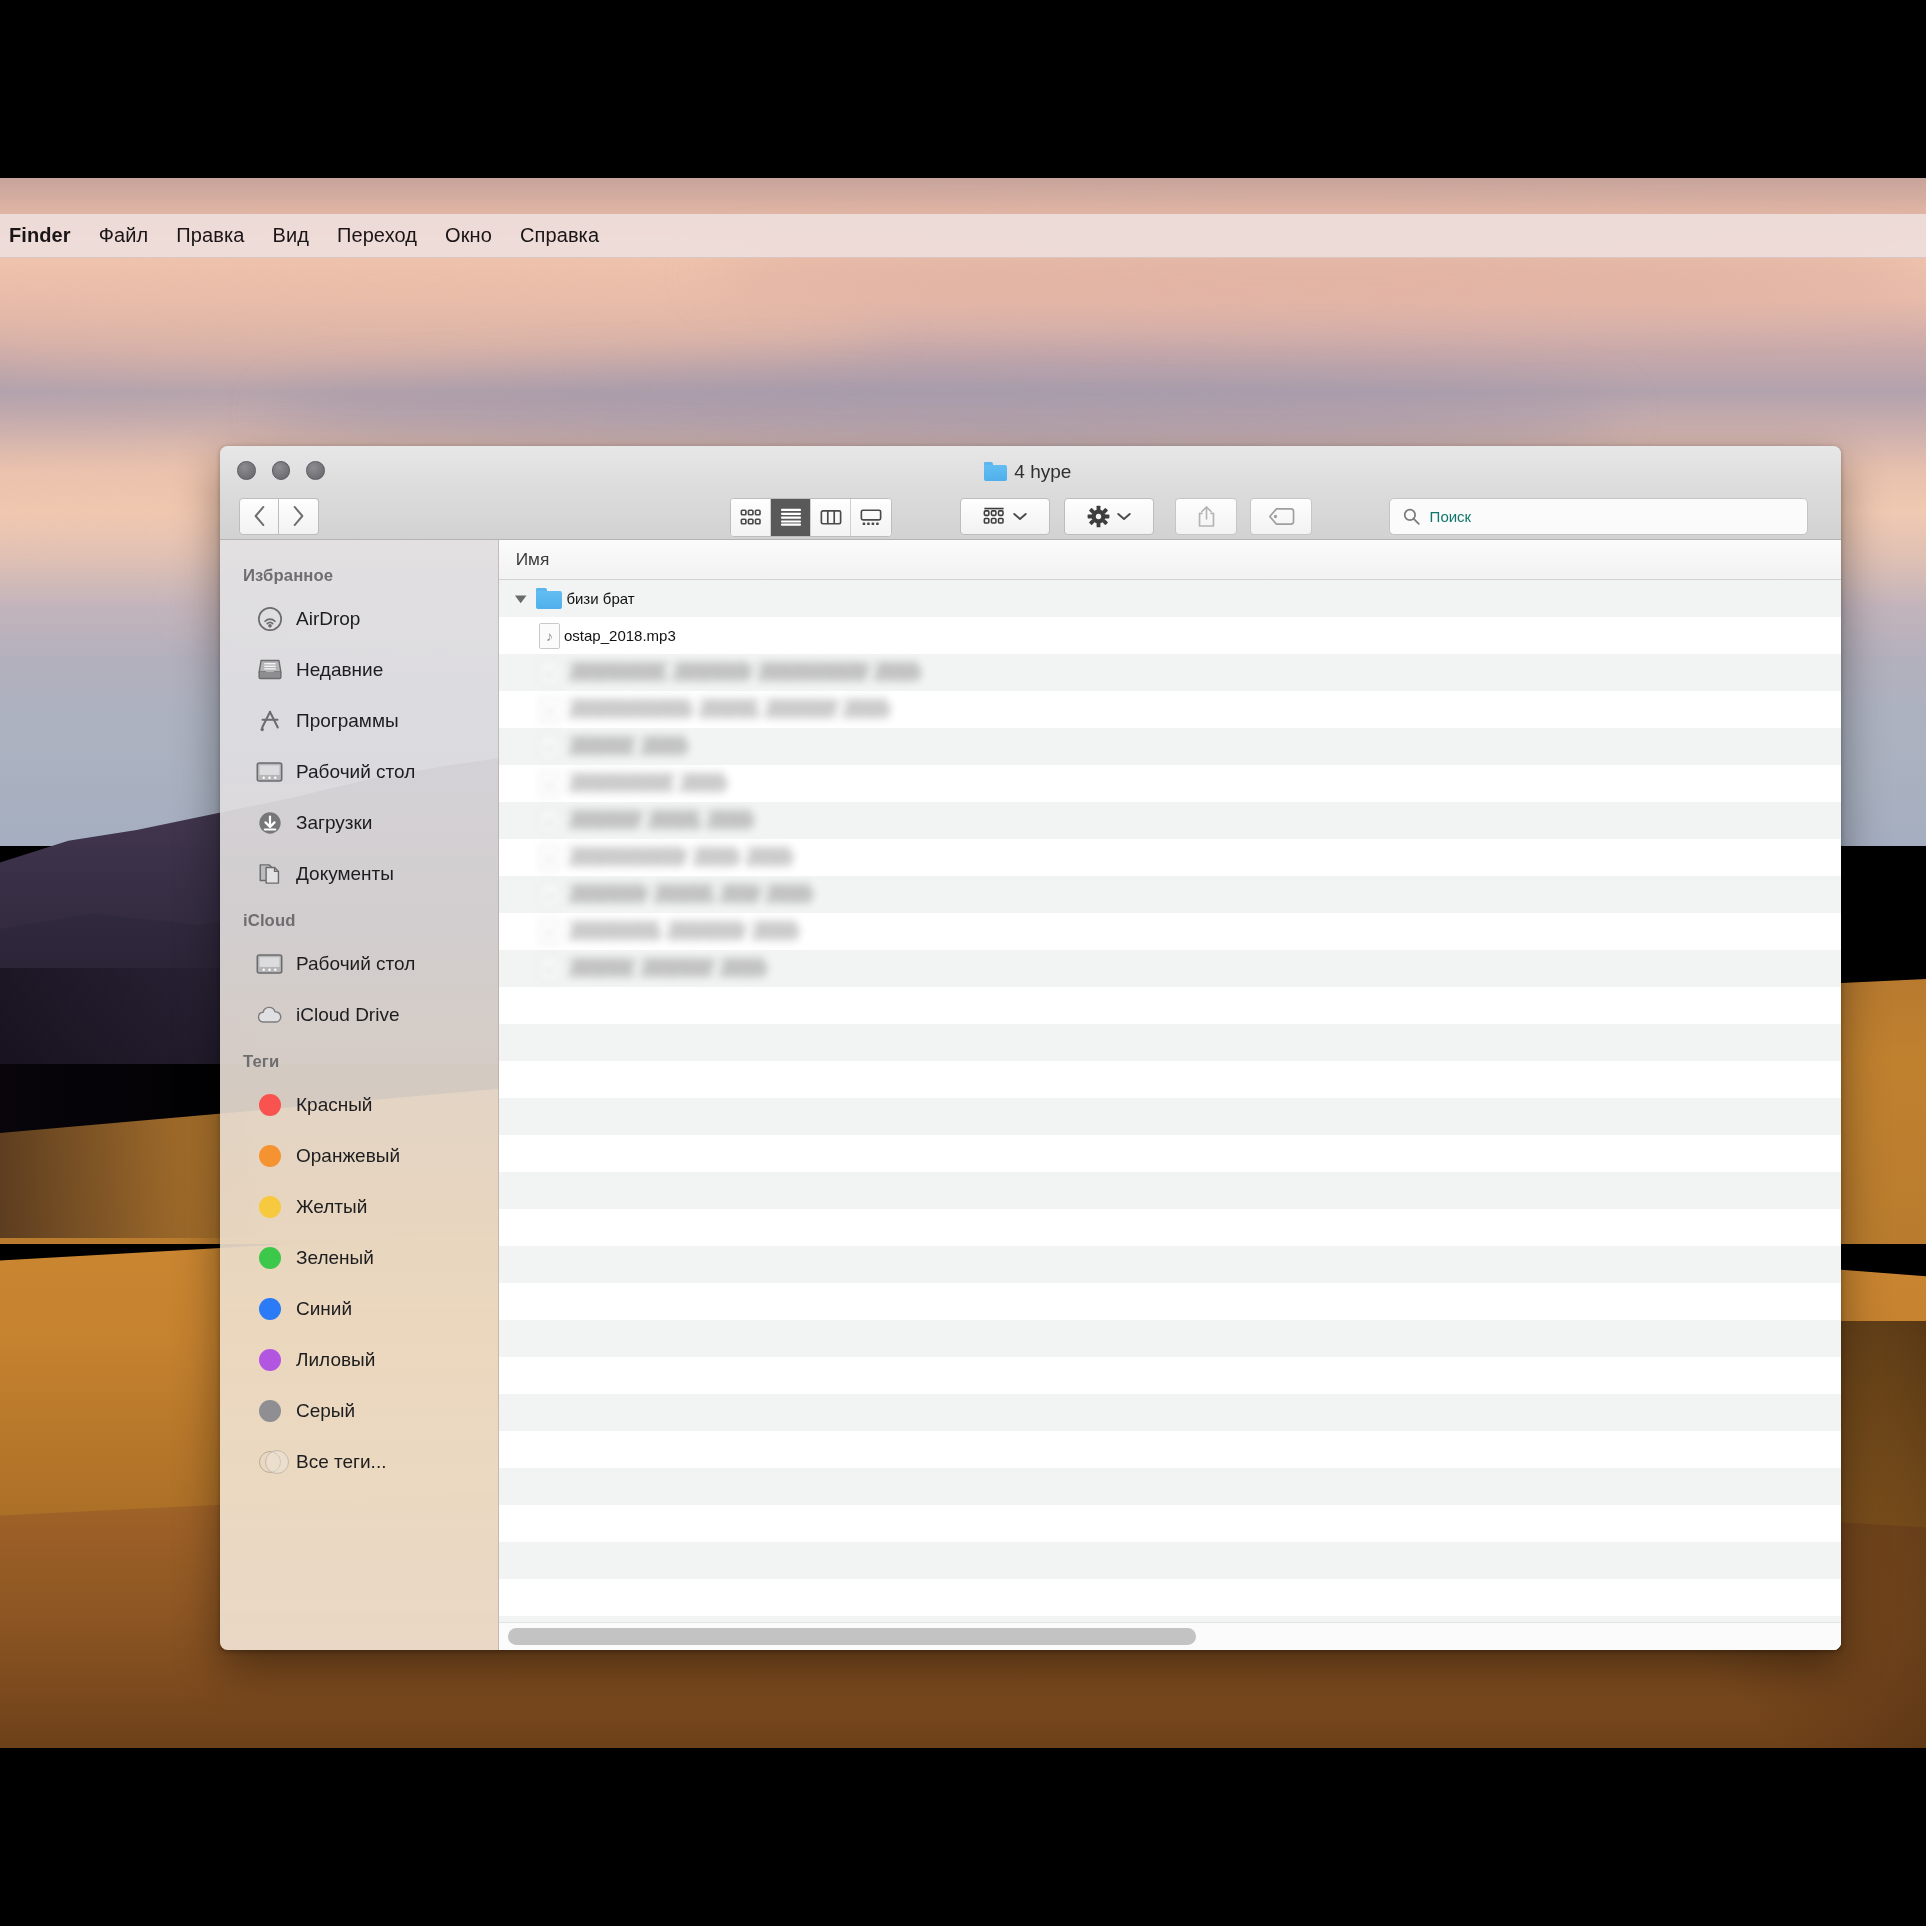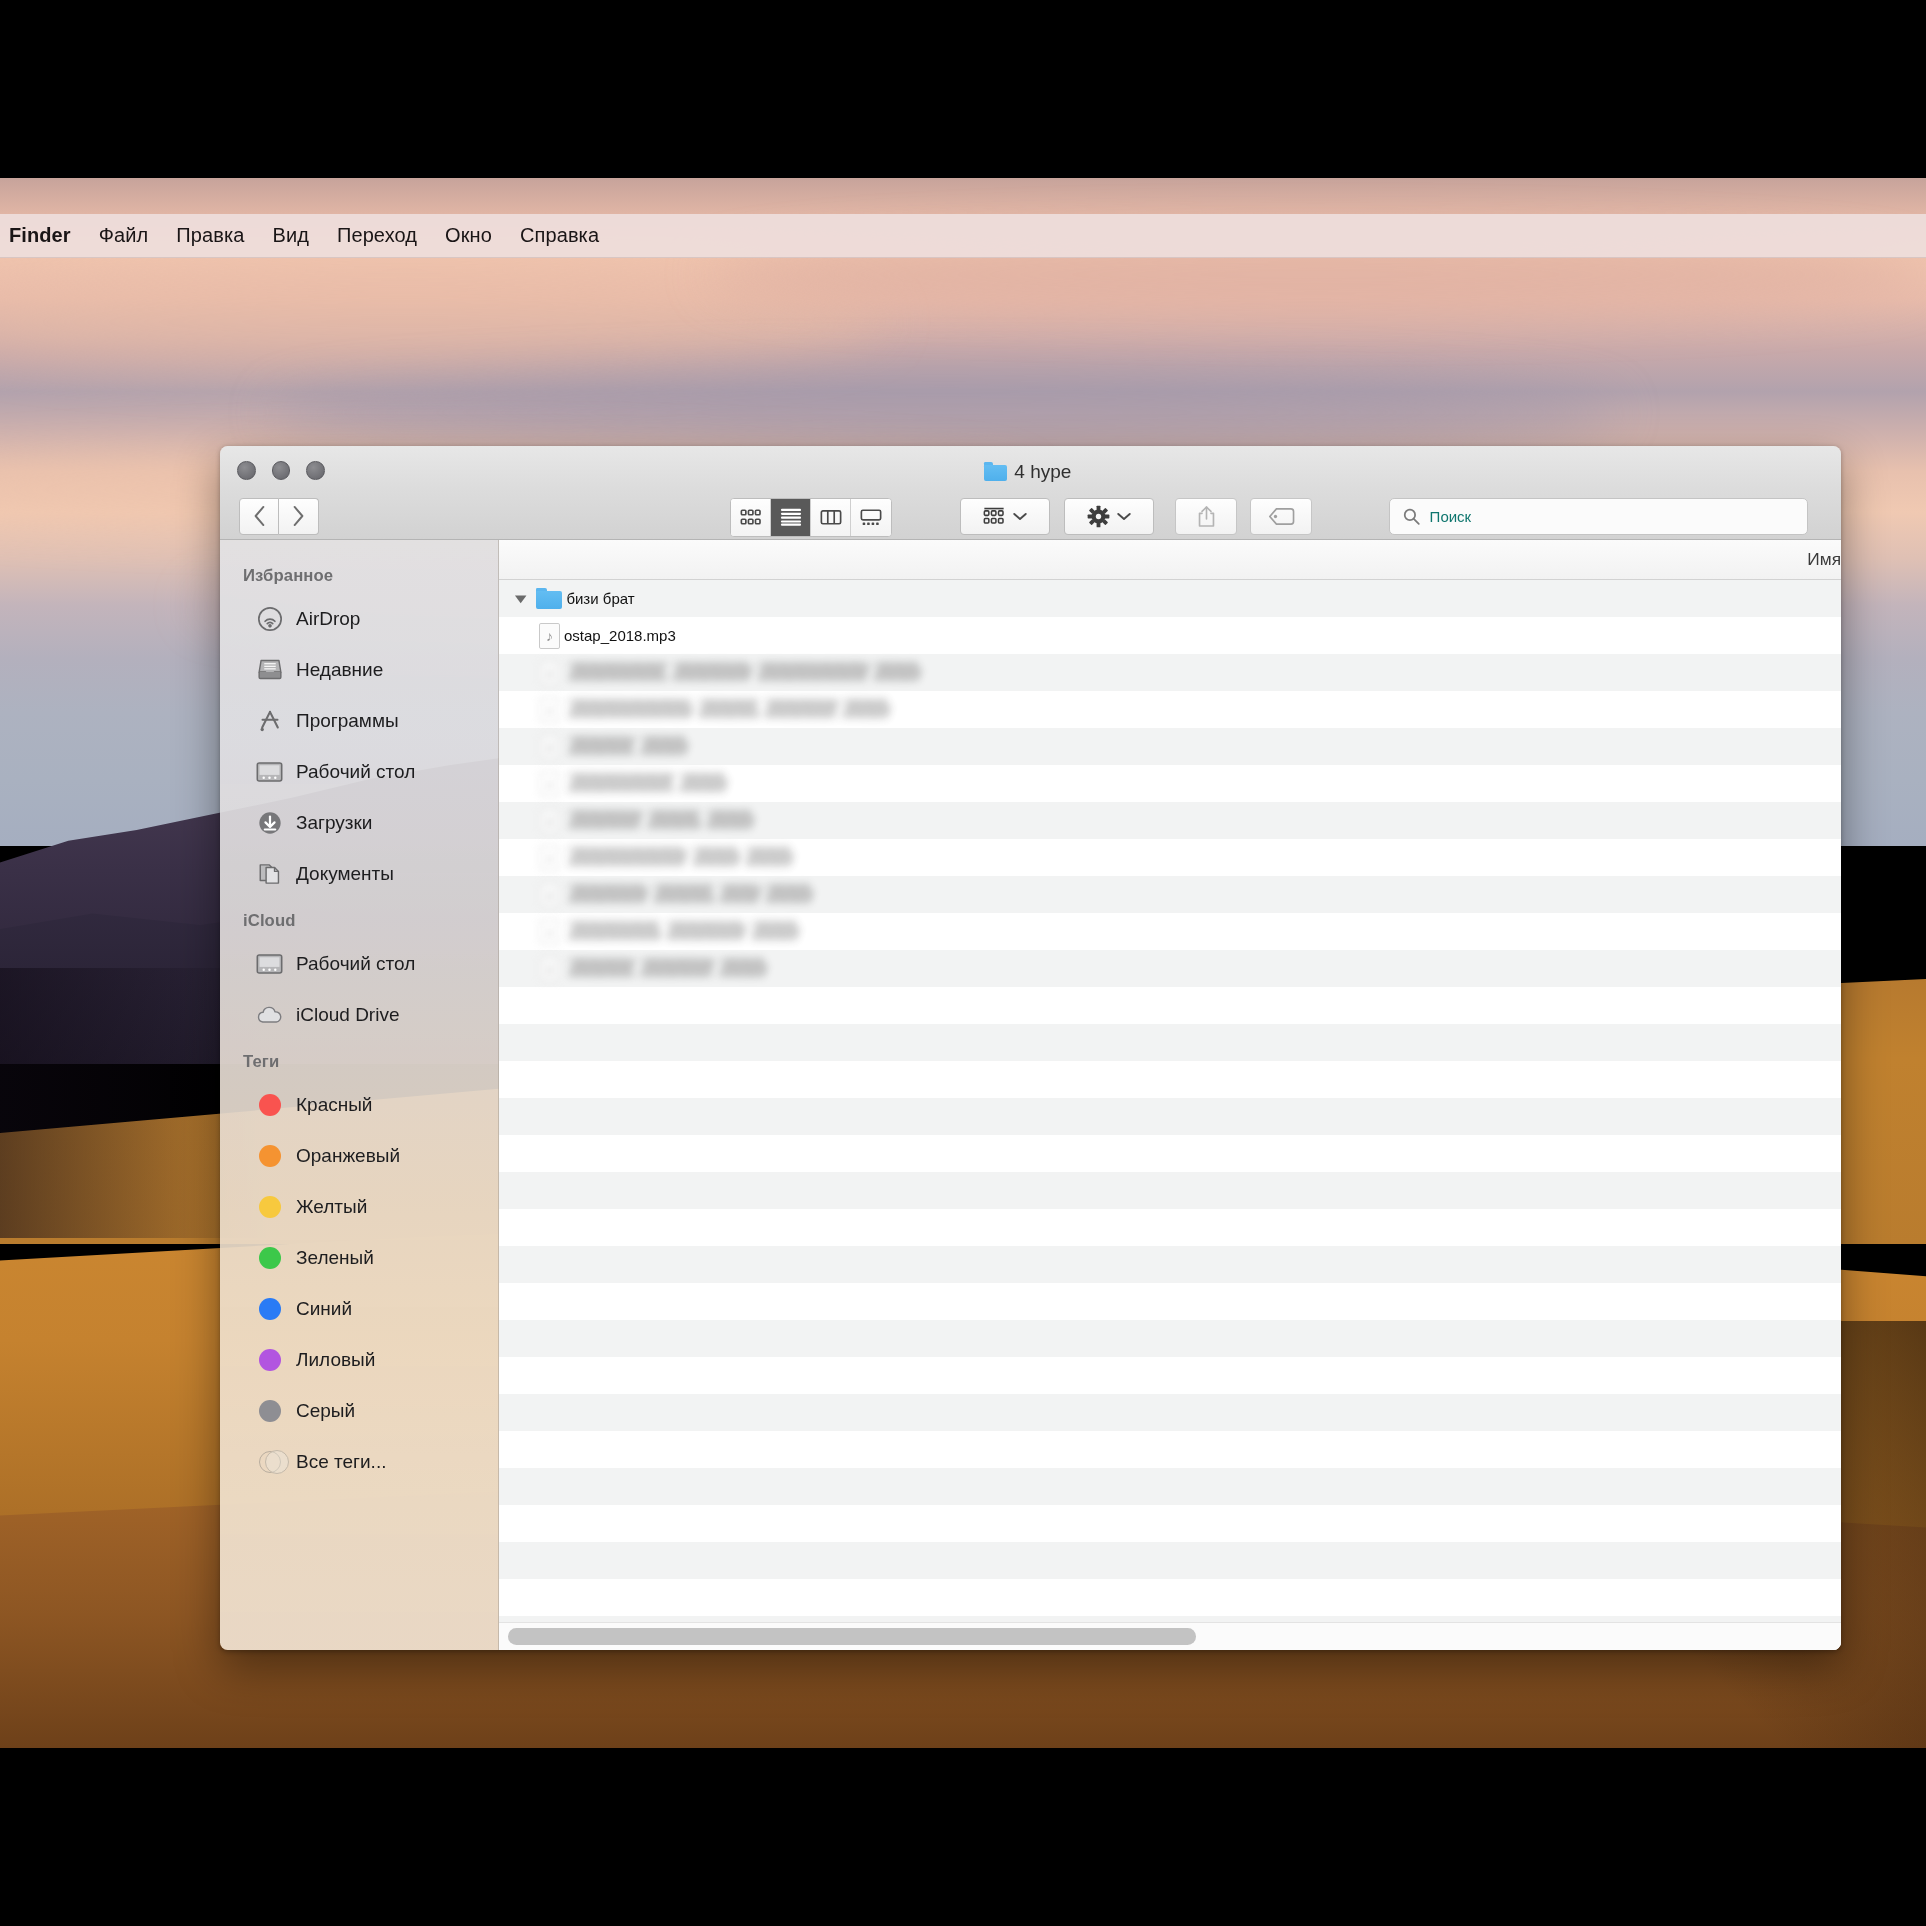--- a/index.html
+++ b/index.html
@@ -200,21 +200,21 @@
   .tagdot.ring:after {
     content:""; position:absolute; left:5.8px; top:-1.9px; width:22px; height:22px;
     border-radius:50%; border:1.9px solid #c4b9aa; background:rgba(236,230,220,.45);
   }
 
   
   #listpane { flex:1; position:relative; background:#fff; overflow:hidden; }
   #colhead {
     height:40px; background:linear-gradient(180deg,#fbfbfb,#f2f2f2);
     border-bottom:0.6px solid #d2d2d2;
-    display:flex; align-items:center; padding-left:16.7px;justify-content:flex-end;
+    display:flex; align-items:center; padding-left:16.7px;
   }
   #colhead .ch { font-size:17.3px; color:#3a3a3a; }
 
   #stripes { position:absolute; left:0; top:40px; right:0; bottom:0; }
   .stripe { height:37px; width:100%; }
   .stripe.g { background:#f2f3f3; }
   .stripe.w { background:#ffffff; }
 
   #rows { position:absolute; left:0; top:40px; right:0; }
   .row { height:37px; display:flex; align-items:center; position:relative; }

